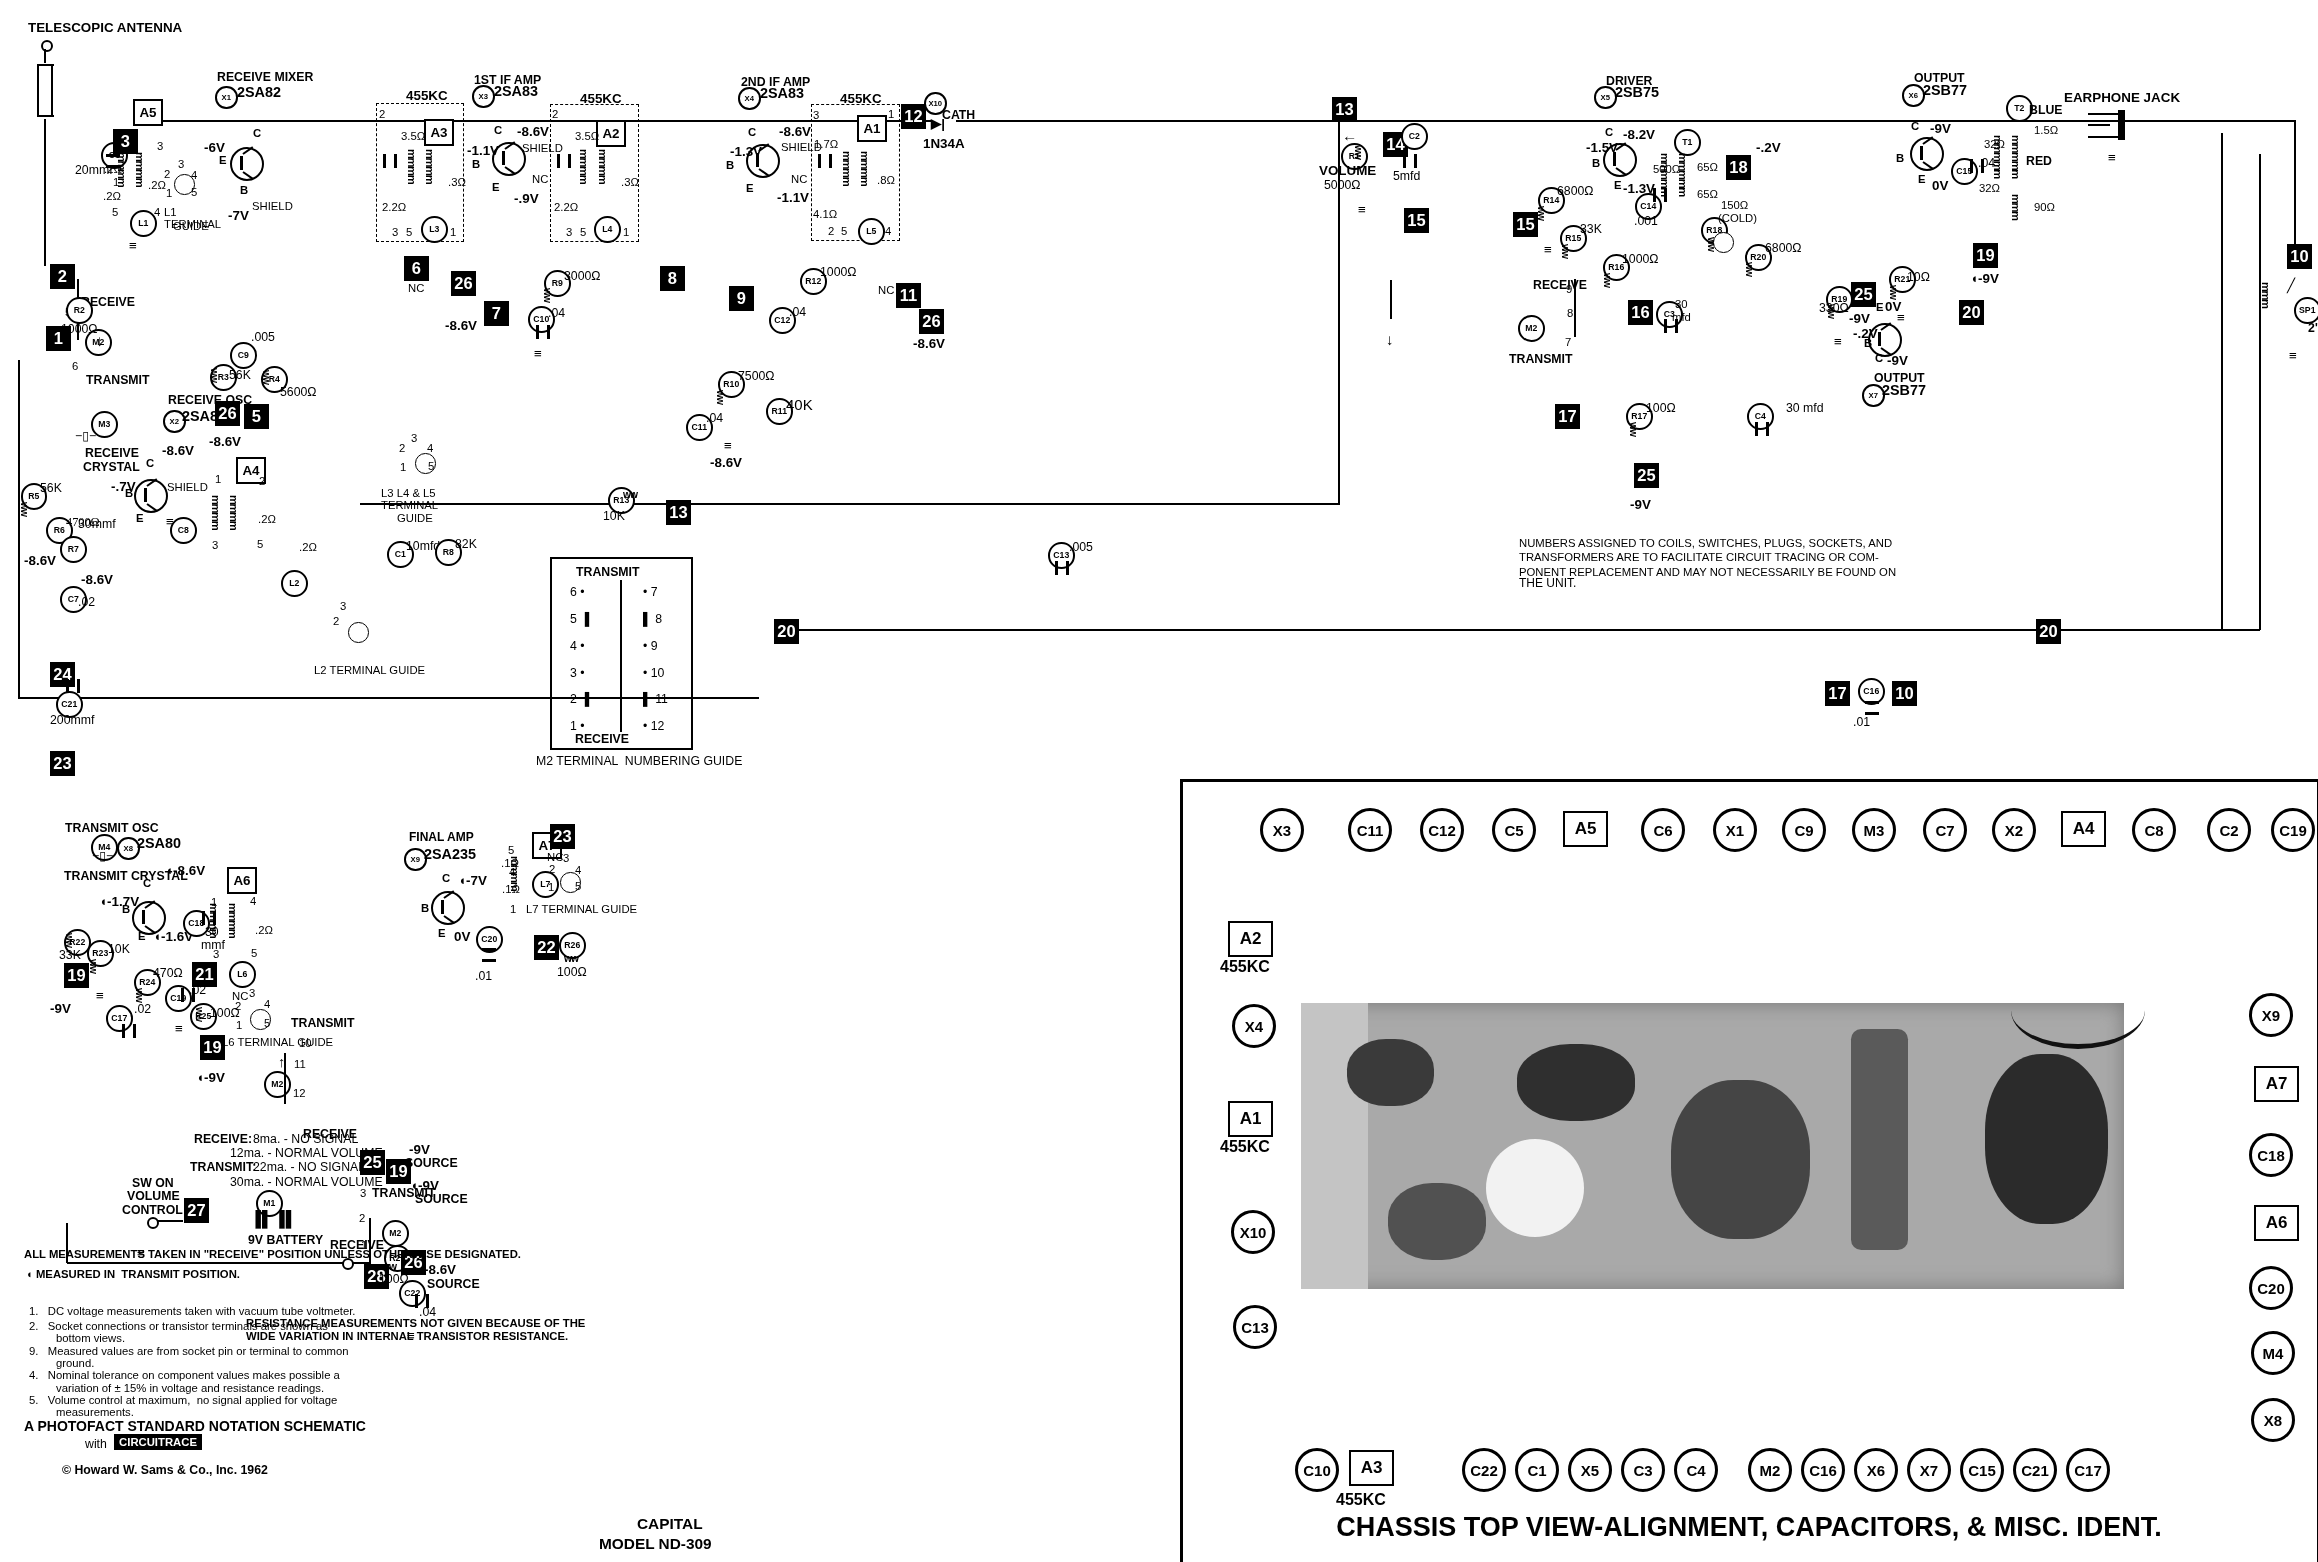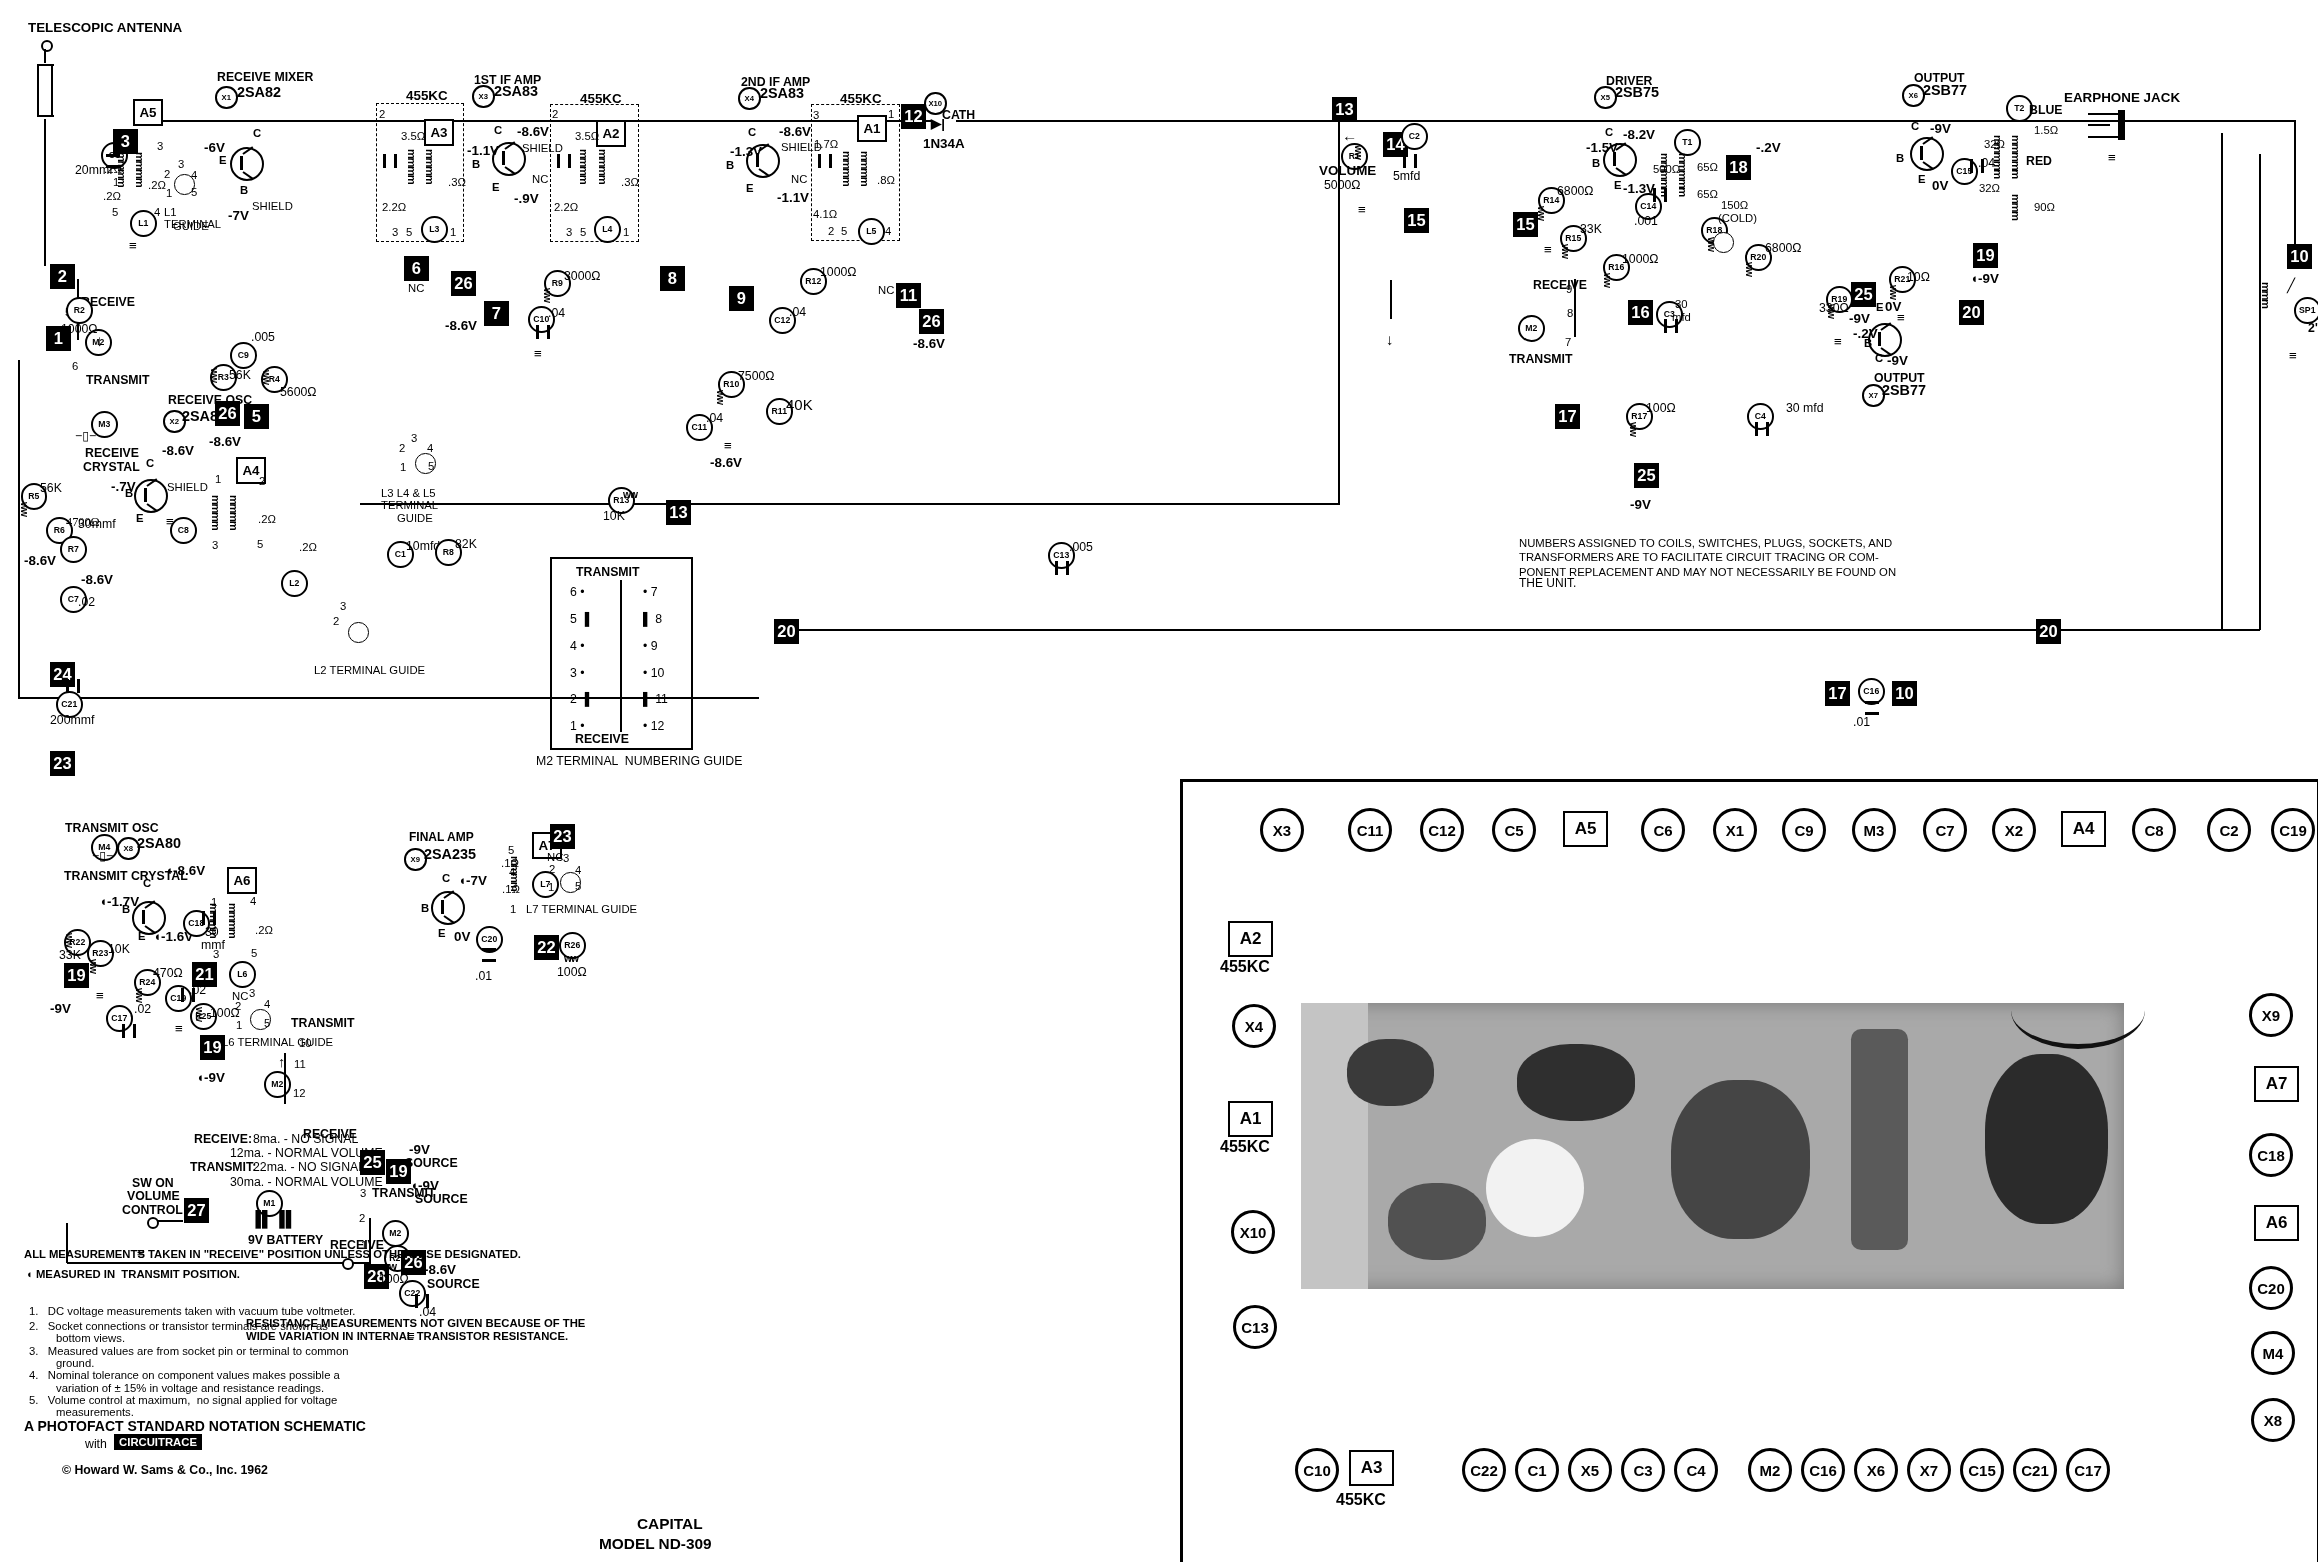--- a/index.html
+++ b/index.html
@@ -637,21 +637,21 @@
       <div class="tx" style="left: 424px; top: 1263px; font-size: 13.4px; font-weight: bold;">-8.6V</div>
       <div class="tx" style="left: 427px; top: 1278px; font-size: 12.3px; font-weight: bold;">SOURCE</div>
       <div class="cap v" style="left: 415px; top: 1294px;"></div>
       <div class="tx" style="left: 419px; top: 1306px; font-size: 12.3px;">.04</div>
       <div class="gnd" style="left: 407px; top: 1328px;">≡</div>
       <div class="tx" style="left: 24px; top: 1249px; font-size: 11.3px; font-weight: bold;">ALL MEASUREMENTS TAKEN IN "RECEIVE" POSITION UNLESS OTHERWISE DESIGNATED.</div>
       <div class="tx" style="left: 26px; top: 1269px; font-size: 11.3px; font-weight: bold;">◖ MEASURED IN  TRANSMIT POSITION.</div>
       <div class="tx" style="left: 29px; top: 1306px; font-size: 11.3px;">1.   DC voltage measurements taken with vacuum tube voltmeter.</div>
       <div class="tx" style="left: 29px; top: 1321px; font-size: 11.3px;">2.   Socket connections or transistor terminals are shown as</div>
       <div class="tx" style="left: 56px; top: 1333px; font-size: 11.3px;">bottom views.</div>
-      <div class="tx" style="left: 29px; top: 1346px; font-size: 11.3px;">3.   Measured values are from socket pin or terminal to common</div>
+      <div class="tx" style="left: 29px; top: 1346px; font-size: 11.3px;">9.   Measured values are from socket pin or terminal to common</div>
       <div class="tx" style="left: 56px; top: 1358px; font-size: 11.3px;">ground.</div>
       <div class="tx" style="left: 29px; top: 1370px; font-size: 11.3px;">4.   Nominal tolerance on component values makes possible a</div>
       <div class="tx" style="left: 56px; top: 1383px; font-size: 11.3px;">variation of ± 15% in voltage and resistance readings.</div>
       <div class="tx" style="left: 29px; top: 1395px; font-size: 11.3px;">5.   Volume control at maximum,  no signal applied for voltage</div>
       <div class="tx" style="left: 56px; top: 1407px; font-size: 11.3px;">measurements.</div>
       <div class="tx" style="left: 246px; top: 1318px; font-size: 11.3px; font-weight: bold;">RESISTANCE MEASUREMENTS NOT GIVEN BECAUSE OF THE</div>
       <div class="tx" style="left: 246px; top: 1331px; font-size: 11.3px; font-weight: bold;">WIDE VARIATION IN INTERNAL TRANSISTOR RESISTANCE.</div>
       <div class="ccirc" style="left: 1260px; top: 808px;">X3</div>
       <div class="lead" style="left: 1289px; top: 851px; width: 219px; transform: rotate(1.25308rad);"></div>
       <div class="ccirc" style="left: 1348px; top: 808px;">C11</div>
@@ -744,20 +744,21 @@
     <div class="blob" style="left:0;top:0;width:67px;height:286px;background:#c4c4c4;border-radius:0;"></div>
     <div class="blob" style="left:46px;top:36px;width:87px;height:67px;background:#3a3a3a;"></div>
     <div class="blob" style="left:216px;top:41px;width:118px;height:77px;background:#2f2f2f;"></div>
     <div class="blob" style="left:370px;top:77px;width:139px;height:159px;background:#454545;"></div>
     <div class="blob" style="left:550px;top:26px;width:57px;height:221px;background:#5a5a5a;border-radius:10.3px;"></div>
     <div class="blob" style="left:684px;top:51px;width:123px;height:170px;background:#2b2b2b;"></div>
     <div class="blob" style="left:87px;top:180px;width:98px;height:77px;background:#515151;"></div>
     <div class="blob" style="left:185px;top:136px;width:98px;height:98px;background:#f2f2f2;border-radius:50%;"></div>
     <div class="blob" style="left:710px;top:-31px;width:134px;height:72px;border:0;border-bottom:5.1px solid #111;border-radius:50%;background:transparent;"></div>
   </div>
+  <div id="chassis-title">CHASSIS TOP VIEW-ALIGNMENT, CAPACITORS, &amp; MISC. IDENT.</div>
 
   <div class="tx" style="left:24px;top:1419px;font-size:14px;font-weight:bold;">A PHOTOFACT STANDARD NOTATION SCHEMATIC</div>
   <div class="tx" style="left:85px;top:1438px;font-size:12.3px;">with</div>
   <div class="badge" style="left:114px;top:1434px;">CIRCUITRACE</div>
   <div class="tx" style="left:62px;top:1464px;font-size:12.3px;font-weight:bold;">© Howard W. Sams &amp; Co., Inc. 1962</div>
   <div class="tx" style="left:637px;top:1516px;font-size:15.4px;font-weight:bold;">CAPITAL</div>
   <div class="tx" style="left:599px;top:1536px;font-size:15.4px;font-weight:bold;">MODEL ND-309</div>
 </div>
 
 

